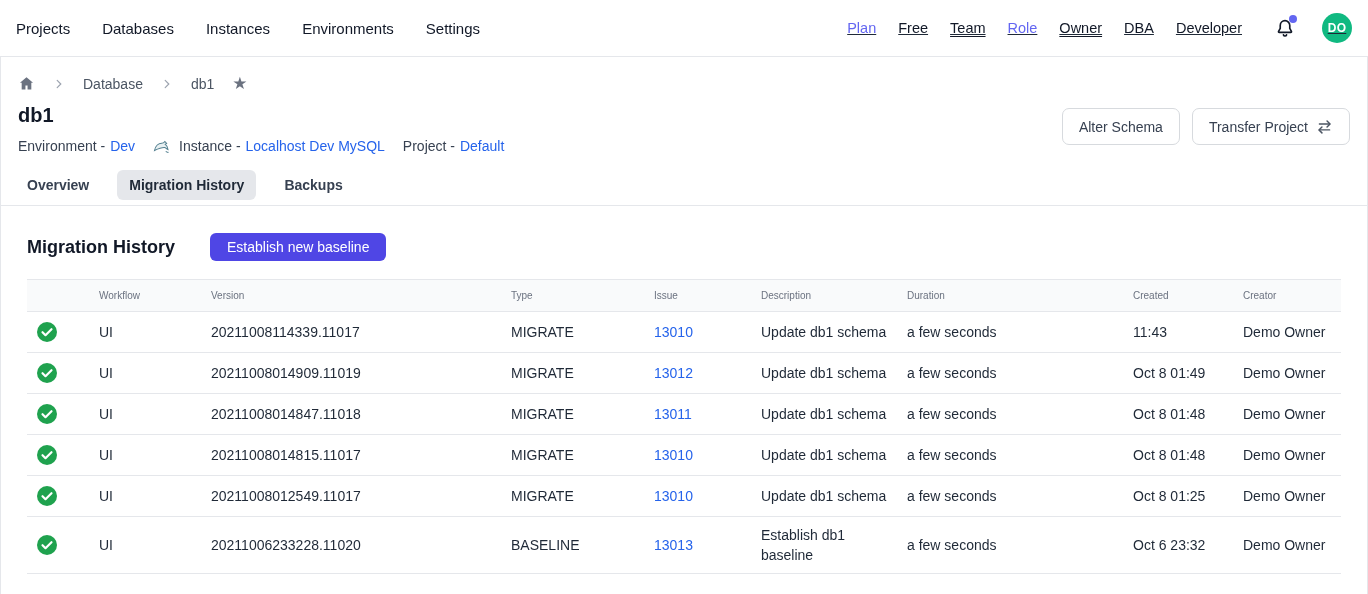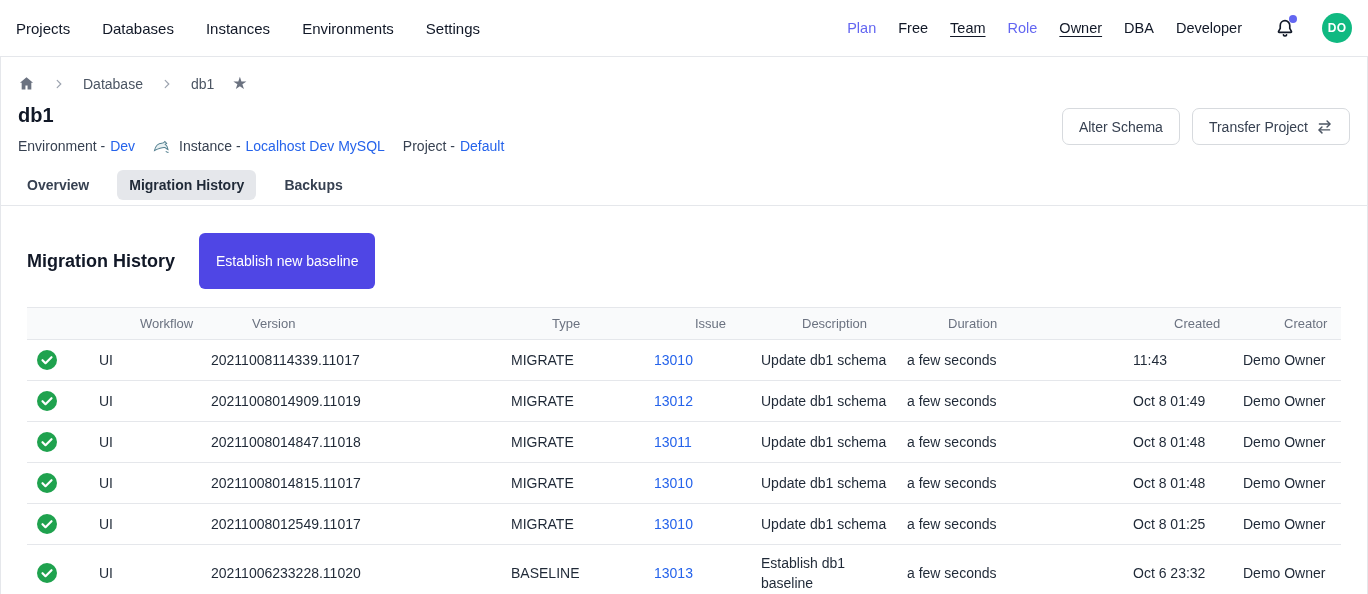--- a/index.html
+++ b/index.html
@@ -13,21 +13,21 @@
     --c-avatar:#10b981;
   }
   *{box-sizing:border-box;margin:0;padding:0;}
   html,body{width:1368px;height:594px;overflow:hidden;background:#fff;
     font-family:"Liberation Sans","DejaVu Sans",sans-serif;color:var(--c-text);}
   
   .topnav{height:57px;display:flex;align-items:center;justify-content:space-between;
     padding:12px 16px;border-bottom:1px solid var(--c-border);}
   .nav-left{display:flex;align-items:center;gap:32px;}
   .nav-link{font-size:15px;color:#111827;cursor:pointer;white-space:nowrap;}
-  .nav-right{display:flex;align-items:center;gap:22px;font-size:14.5px;}
+  .nav-right{display:flex;align-items:center;gap:22px;font-size:14.5px;text-decoration:underline;}
   .nav-item{white-space:nowrap;color:#111827;}
   .nav-item.accent{color:var(--c-nav-accent);}
   .nav-item.underline{text-decoration:underline;text-underline-offset:3px;cursor:pointer;}
   .bell-wrap{position:relative;margin-left:10px;cursor:pointer;display:flex;align-items:center;}
   .bell-dot{position:absolute;top:-2px;right:-1px;width:8px;height:8px;border-radius:50%;
     background:var(--c-nav-accent);}
   .avatar{width:30px;height:30px;border-radius:50%;background:var(--c-avatar);color:#fff;
     font-size:12px;font-weight:bold;display:flex;align-items:center;justify-content:center;
     margin-left:4px;cursor:pointer;letter-spacing:.3px;}
   
@@ -48,27 +48,27 @@
   
   .tabs-wrap{border-bottom:1px solid var(--c-border);margin-top:16px;padding:0 14px 5px 14px;}
   .tabs{display:flex;gap:16px;}
   .tab{padding:7px 12px;font-size:14px;color:#374151;border-radius:6px;cursor:pointer;white-space:nowrap;font-weight:bold;}
   .tab.active{background:#e5e7eb;color:#1f2937;}
   
   .section{padding:0 26px;}
   .section-head{display:flex;align-items:center;gap:24px;margin-top:27px;}
   .section-title{font-size:18px;font-weight:bold;color:#111827;}
   .btn-primary{background:var(--c-accent);color:#fff;border:none;border-radius:6px;
-    padding:20px 17px;font-size:14px;font-weight:500;cursor:pointer;white-space:nowrap;}
+    padding:6px 17px;font-size:14px;font-weight:500;cursor:pointer;white-space:nowrap;margin-left:11px;}
   
   .table{margin-top:18px;font-size:14px;}
   .trow{display:grid;grid-template-columns:72px 112px 300px 143px 107px 146px 226px 110px 1fr;
     border-bottom:1px solid var(--c-border);align-items:center;min-height:37px;}
   .thead{background:#f9fafb;border-top:1px solid var(--c-border);min-height:33px;}
-  .thead .cell{color:var(--c-muted);font-size:13px;padding-top:0;padding-bottom:0;margin-left:41px;}
+  .thead .cell{color:var(--c-muted);font-size:10px;padding-top:0;padding-bottom:0;}
   .cell{padding:8px 8px 8px 0;display:flex;align-items:center;line-height:20px;color:#1f2937;}
   .cell.icon-cell{padding-left:8px;}
   .issue-link{color:var(--c-link);cursor:pointer;}
   svg{display:block;}
 </style>
 </head>
 <body>
 
 <div class="topnav">
   <div class="nav-left">

